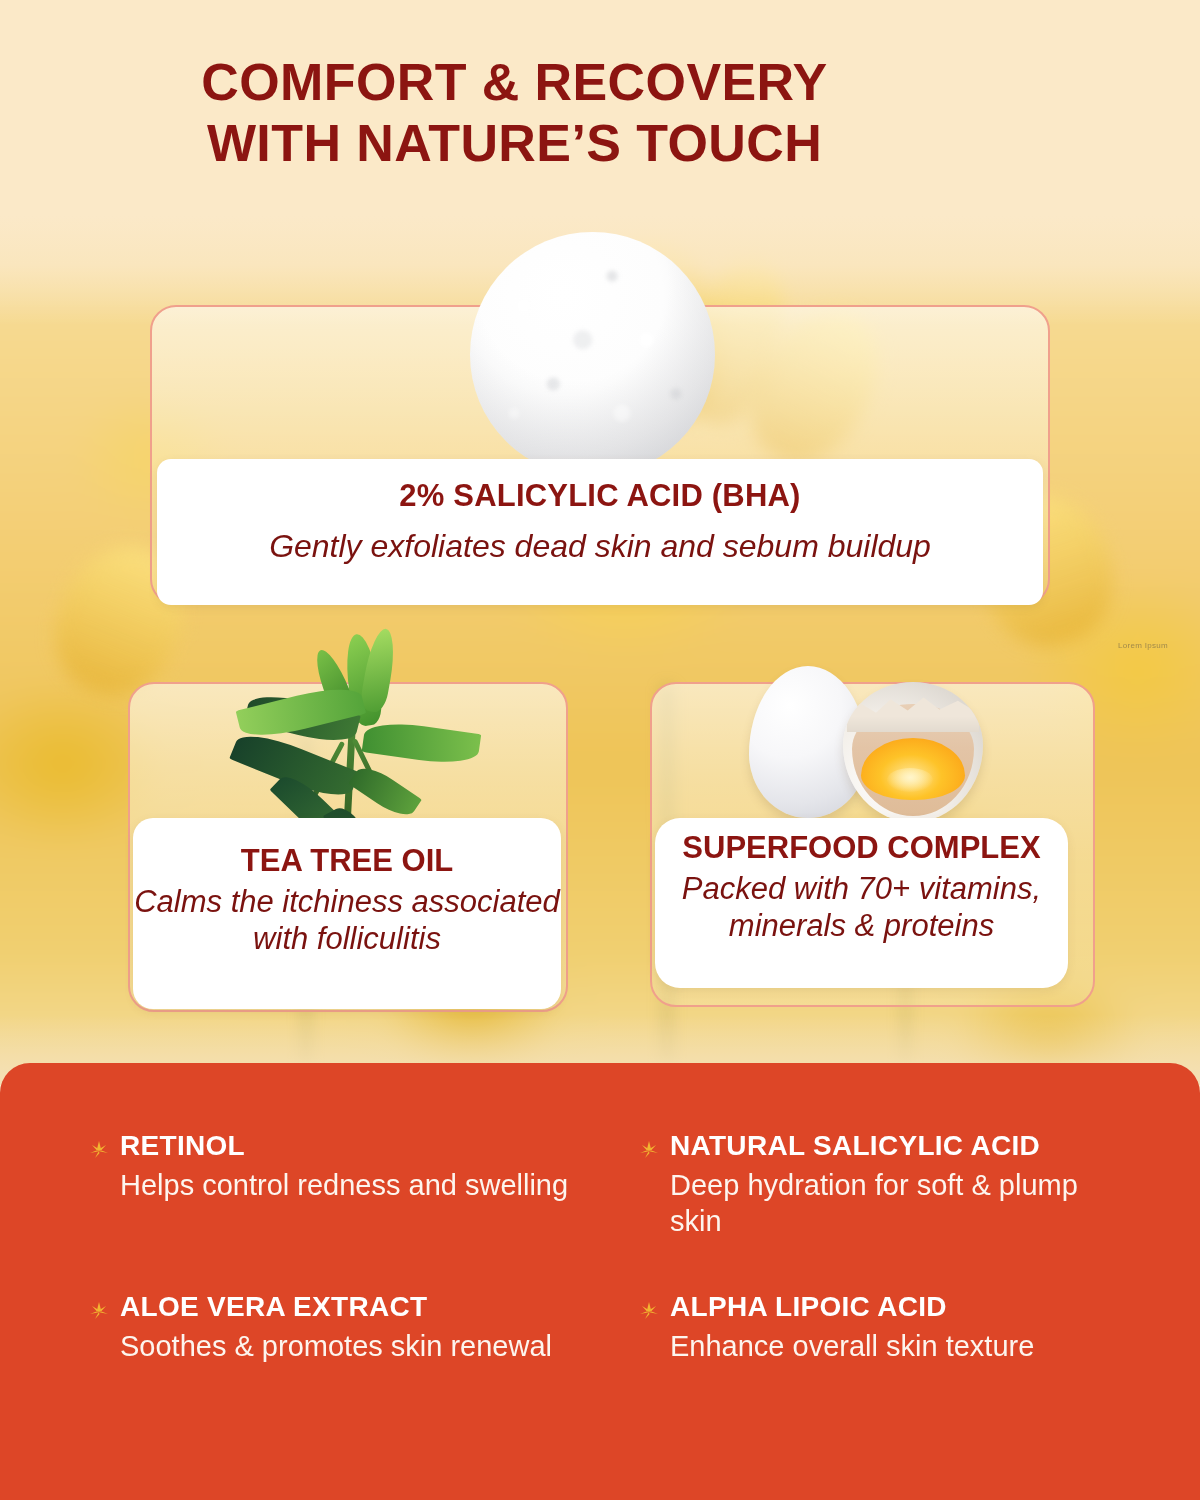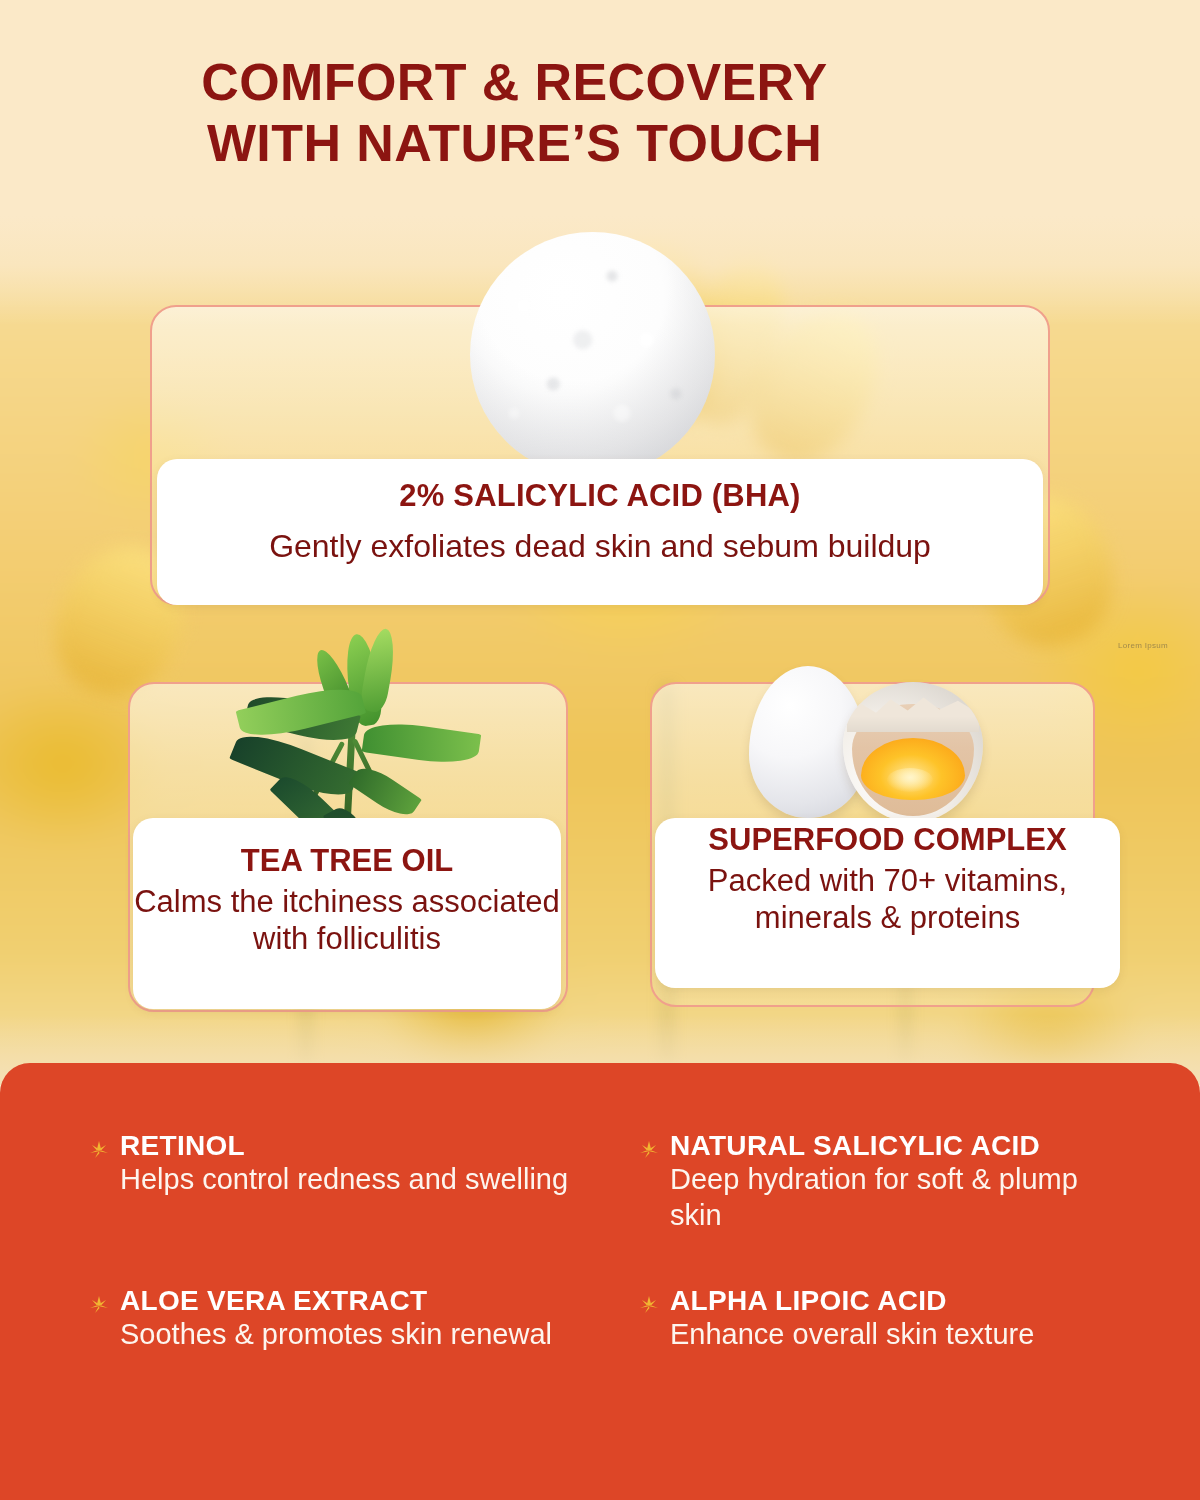--- a/index.html
+++ b/index.html
@@ -91,32 +91,33 @@
   .card-food { left: 650px; top: 682px;  width: 445px; height: 325px; }
 
   .plate {
     position: absolute;
     background: #ffffff;
     border-radius: 20px;
     box-shadow: 0 3px 10px rgba(120,80,40,.10);
     text-align: center;
     color: #7d1310;
   }
-  .plate-hero { left: 157px; top: 459px; width: 886px; height: 146px; padding-top: 19px; }
+  .plate-hero { left: 157px; top: 459px; width: 886px; height: 146px; padding-top: 19px; border-radius: 14px; }
   .plate-tea  { left: 133px; top: 818px; width: 428px; height: 191px; padding-top: 25px; }
-  .plate-food { left: 655px; top: 818px; width: 465px; height: 170px; padding-top: 4px; }
+  .plate-food { left: 655px; top: 818px; width: 413px; height: 170px; padding-top: 12px; border-radius: 25px; }
 
   .plate .ttl {
     font-weight: 700;
     color: #8c1511;
     display: block;
   }
   .plate .desc {
     display: block;
     color: #7a120f;
+    font-style: italic;
   }
   .plate-hero .ttl  { font-size: 31px; letter-spacing: .2px; }
   .plate-hero .desc { font-size: 32px; margin-top: 14px; }
   .plate-tea  .ttl  { font-size: 31px; }
   .plate-tea  .desc { font-size: 31px; line-height: 1.20; margin-top: 4px; }
   .plate-food .ttl  { font-size: 31px; }
   .plate-food .desc { font-size: 31px; line-height: 1.20; margin-top: 4px; text-align: center; }
 
   
   .powder {
@@ -245,20 +246,21 @@
     font-size: 28px;
     font-weight: 700;
     letter-spacing: .3px;
     line-height: 1.1;
   }
   .benefit-desc {
     display: block;
     color: #fdf5ee;
     font-size: 29px;
     line-height: 1.24;
+    margin-top: 6px;
   }
 </style>
 </head>
 <body>
 
 <div id="poster">
 
   <div class="bg-photo">
     <div class="field"></div>
     <div class="petal" style="left:600px;top:20px;width:120px;height:190px;transform:rotate(-12deg);"></div>

